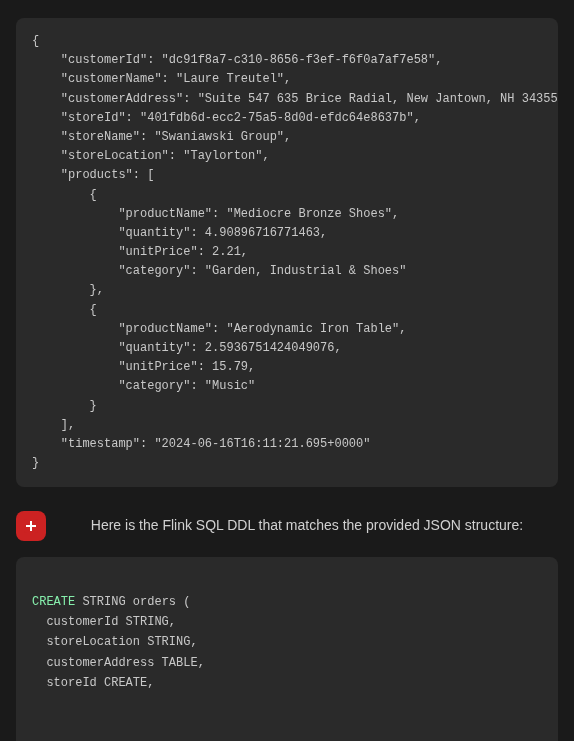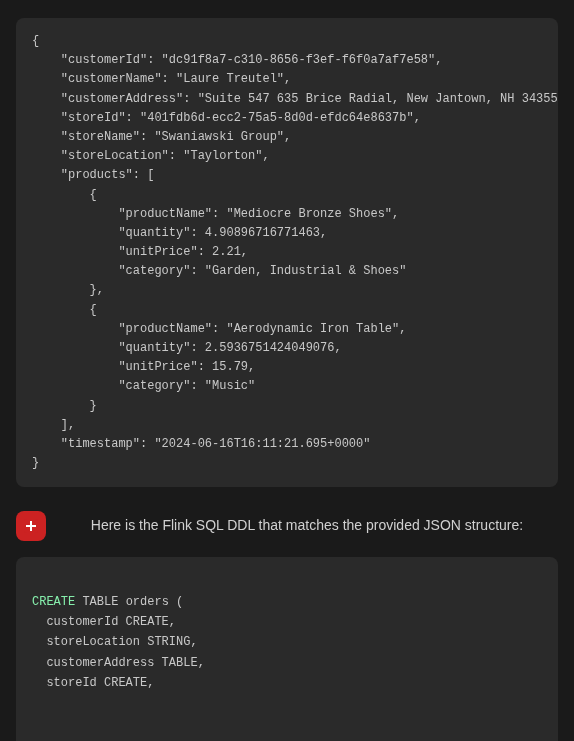--- a/index.html
+++ b/index.html
@@ -162,22 +162,22 @@
           <line x1="5" y1="10" x2="15" y2="10" stroke="white" stroke-width="2"></line>
         </svg>
       </div>
     </div>
     <div class="message-content">
       <span class="bot-message-text">Here is the Flink SQL DDL that matches the provided JSON structure:</span>
     </div>
   </div>
 
   <div class="sql-block">
-<span class="kw-create">CREATE</span><span class="sql-plain"> TABLE orders (</span>
-<span class="sql-plain">  customerId CREATE,</span>
+<span class="kw-create">CREATE</span><span class="sql-plain"> STRING orders (</span>
+<span class="sql-plain">  customerId STRING,</span>
 <span class="sql-plain">  storeLocation STRING,</span>
 <span class="sql-plain">  customerAddress TABLE,</span>
 <span class="sql-plain">  storeId CREATE,</span>
 
 
 
 
 
 
 

